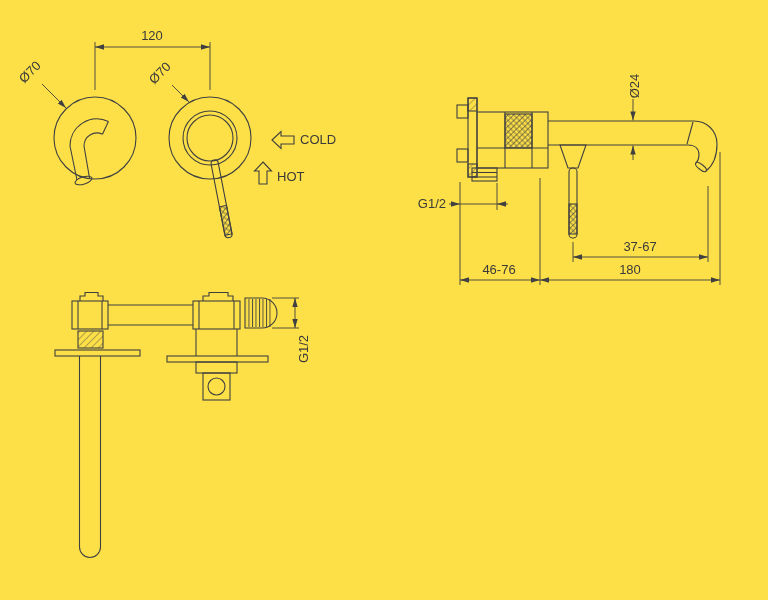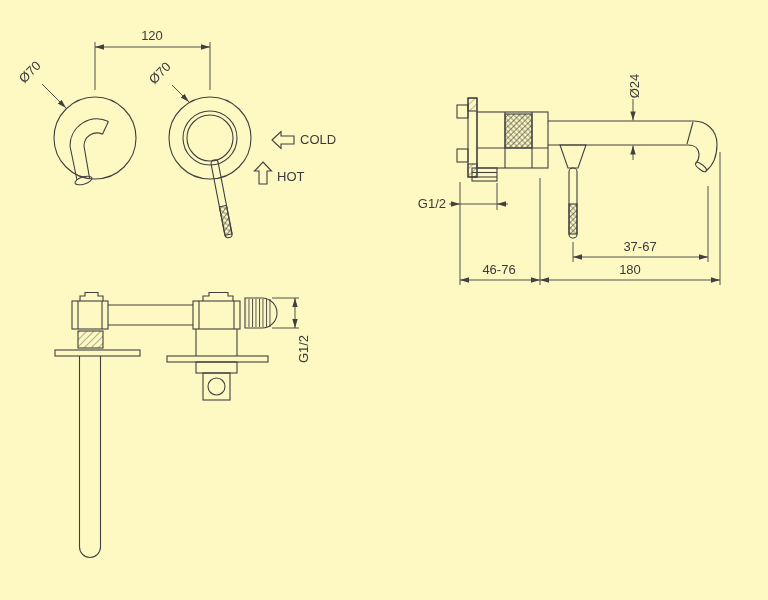--- a/index.html
+++ b/index.html
@@ -7,21 +7,21 @@
     padding: 0;
     background: #ffffff;
     width: 768px;
     height: 600px;
     font-family: "Liberation Sans", sans-serif;
   }
   .canvas-wrap {
     width: 768px;
     height: 600px;
     position: relative;
-    background: #fef9c3;
+    background: #fde047;
   }
   svg { display: block; }
   .dim-text {
     font-family: "Liberation Sans", sans-serif;
     font-size: 13px;
     fill: #3a3a3a;
     stroke: none;
   }
   .part { stroke: #404040; fill: none; stroke-width: 1.1; }
   .dim  { stroke: #404040; fill: none; stroke-width: 0.9; }

